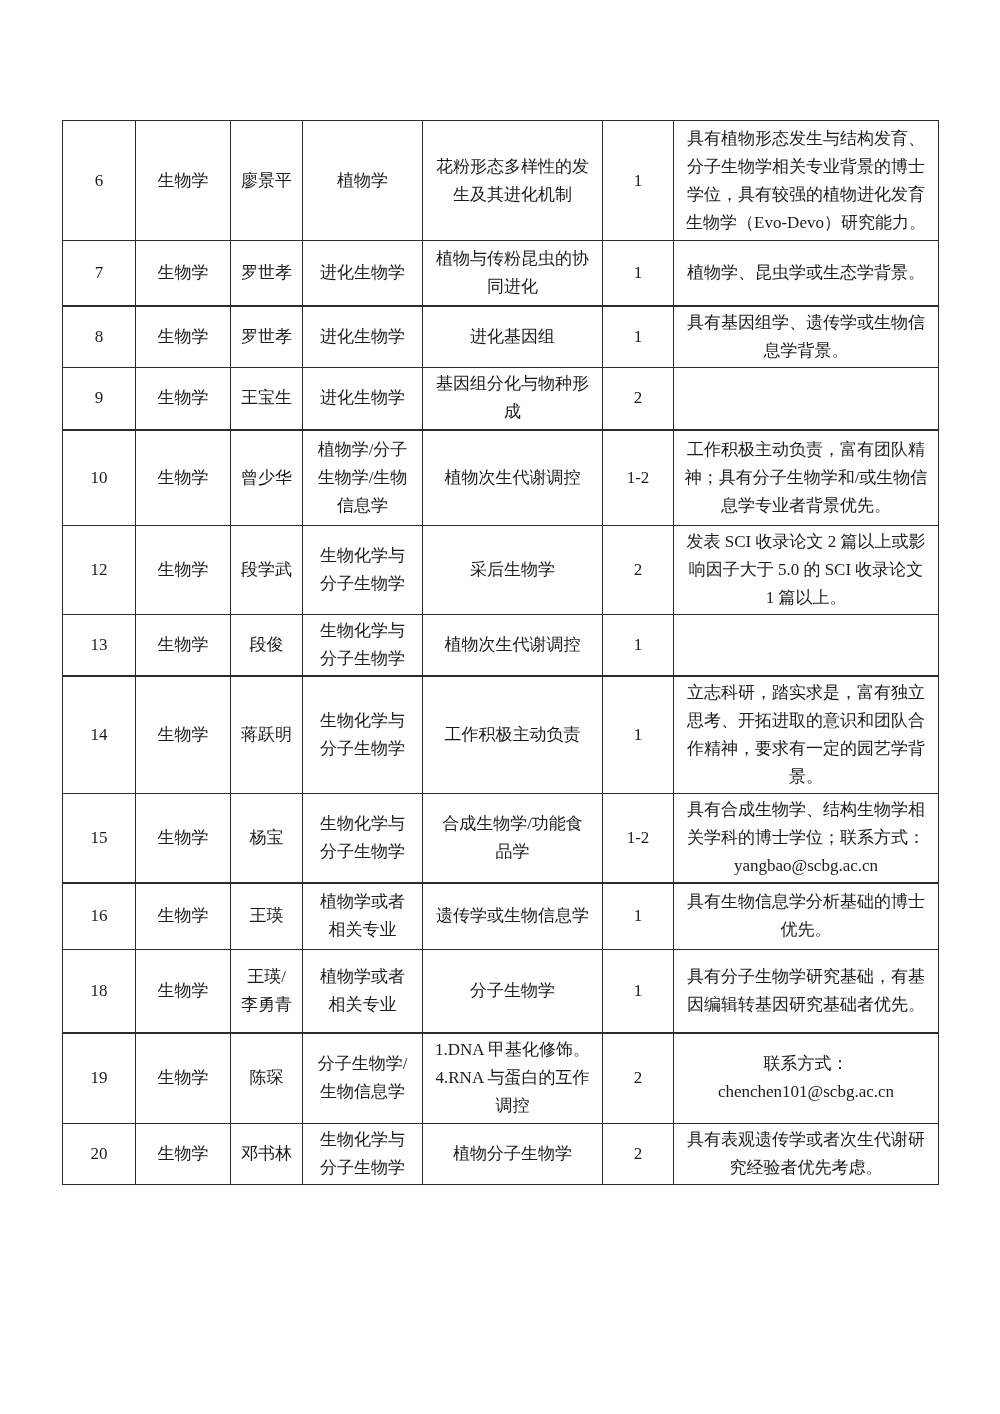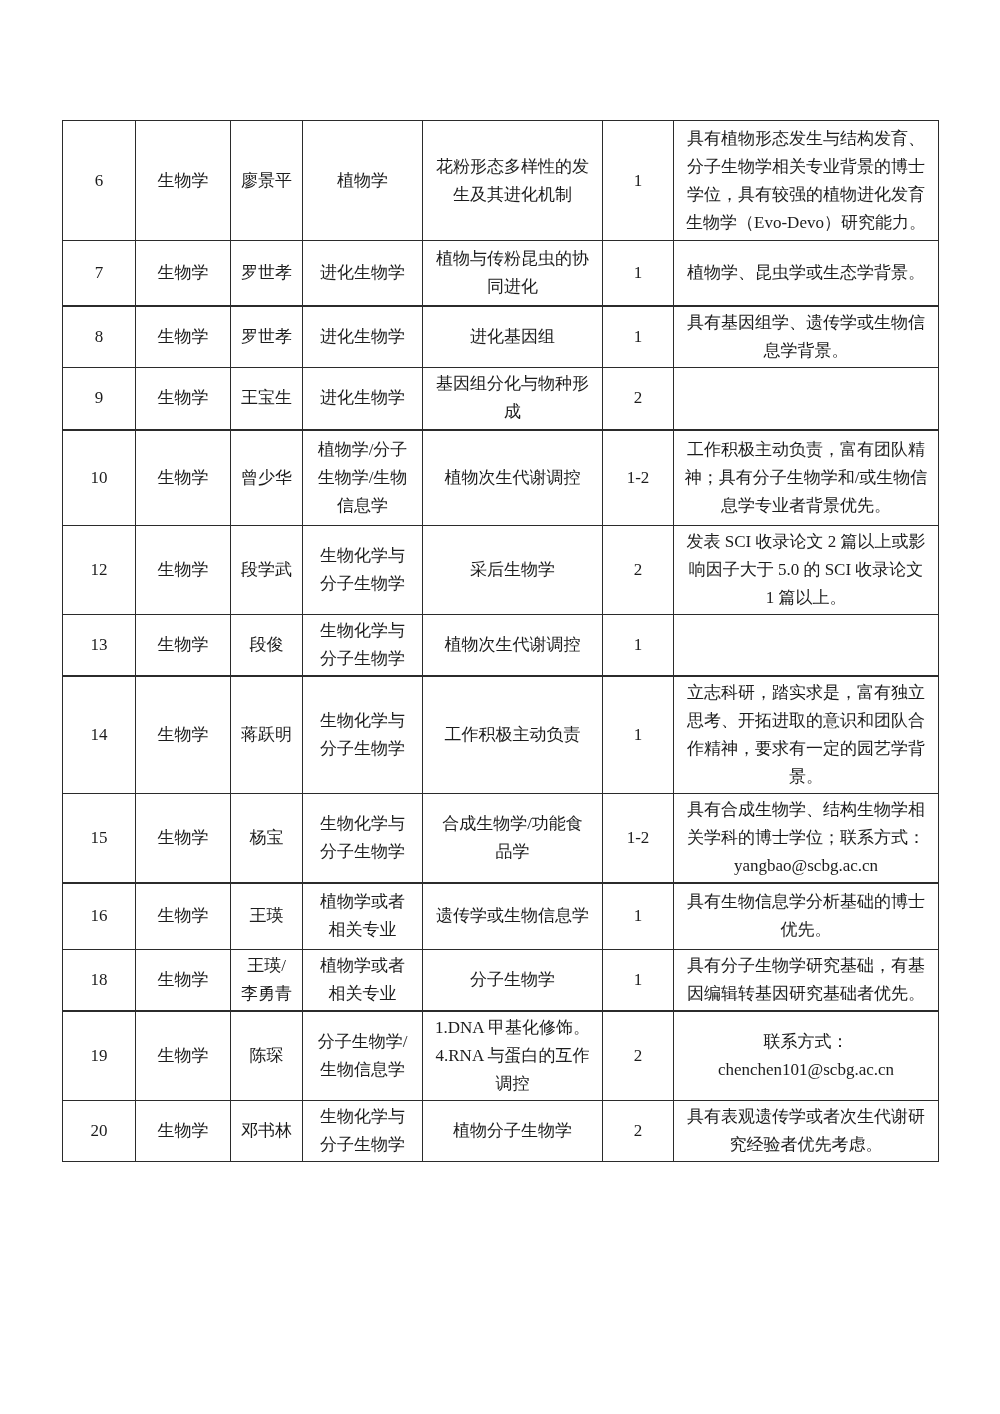--- a/index.html
+++ b/index.html
@@ -167,21 +167,21 @@
         <td>16</td>
         <td>生物学</td>
         <td>王瑛</td>
         <td>植物学或者
 相关专业</td>
         <td>遗传学或生物信息学</td>
         <td>1</td>
         <td>具有生物信息学分析基础的博士
 优先。</td>
       </tr>
-      <tr style="height:61px">
+      <tr style="height:84px">
         <td>18</td>
         <td>生物学</td>
         <td>王瑛/
 李勇青</td>
         <td>植物学或者
 相关专业</td>
         <td>分子生物学</td>
         <td>1</td>
         <td class="al">具有分子生物学研究基础，有基
 因编辑转基因研究基础者优先。</td>

